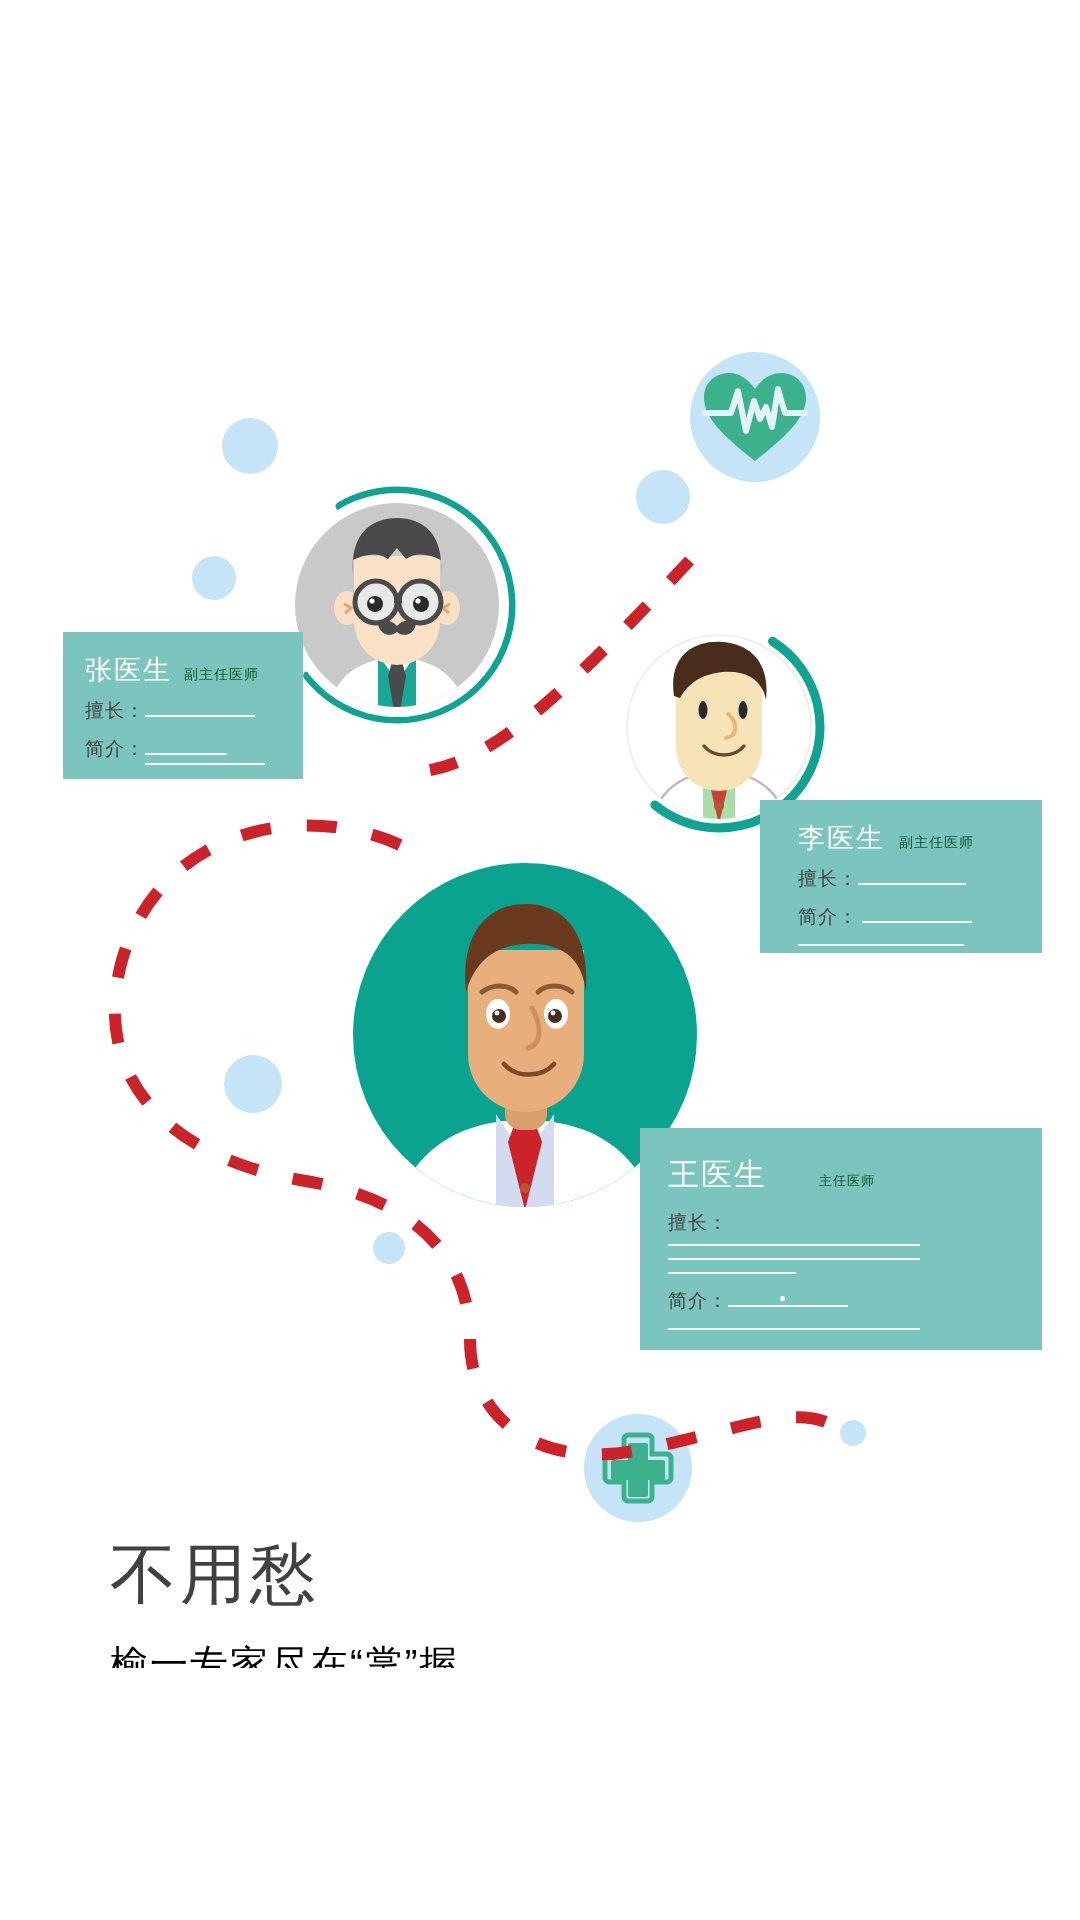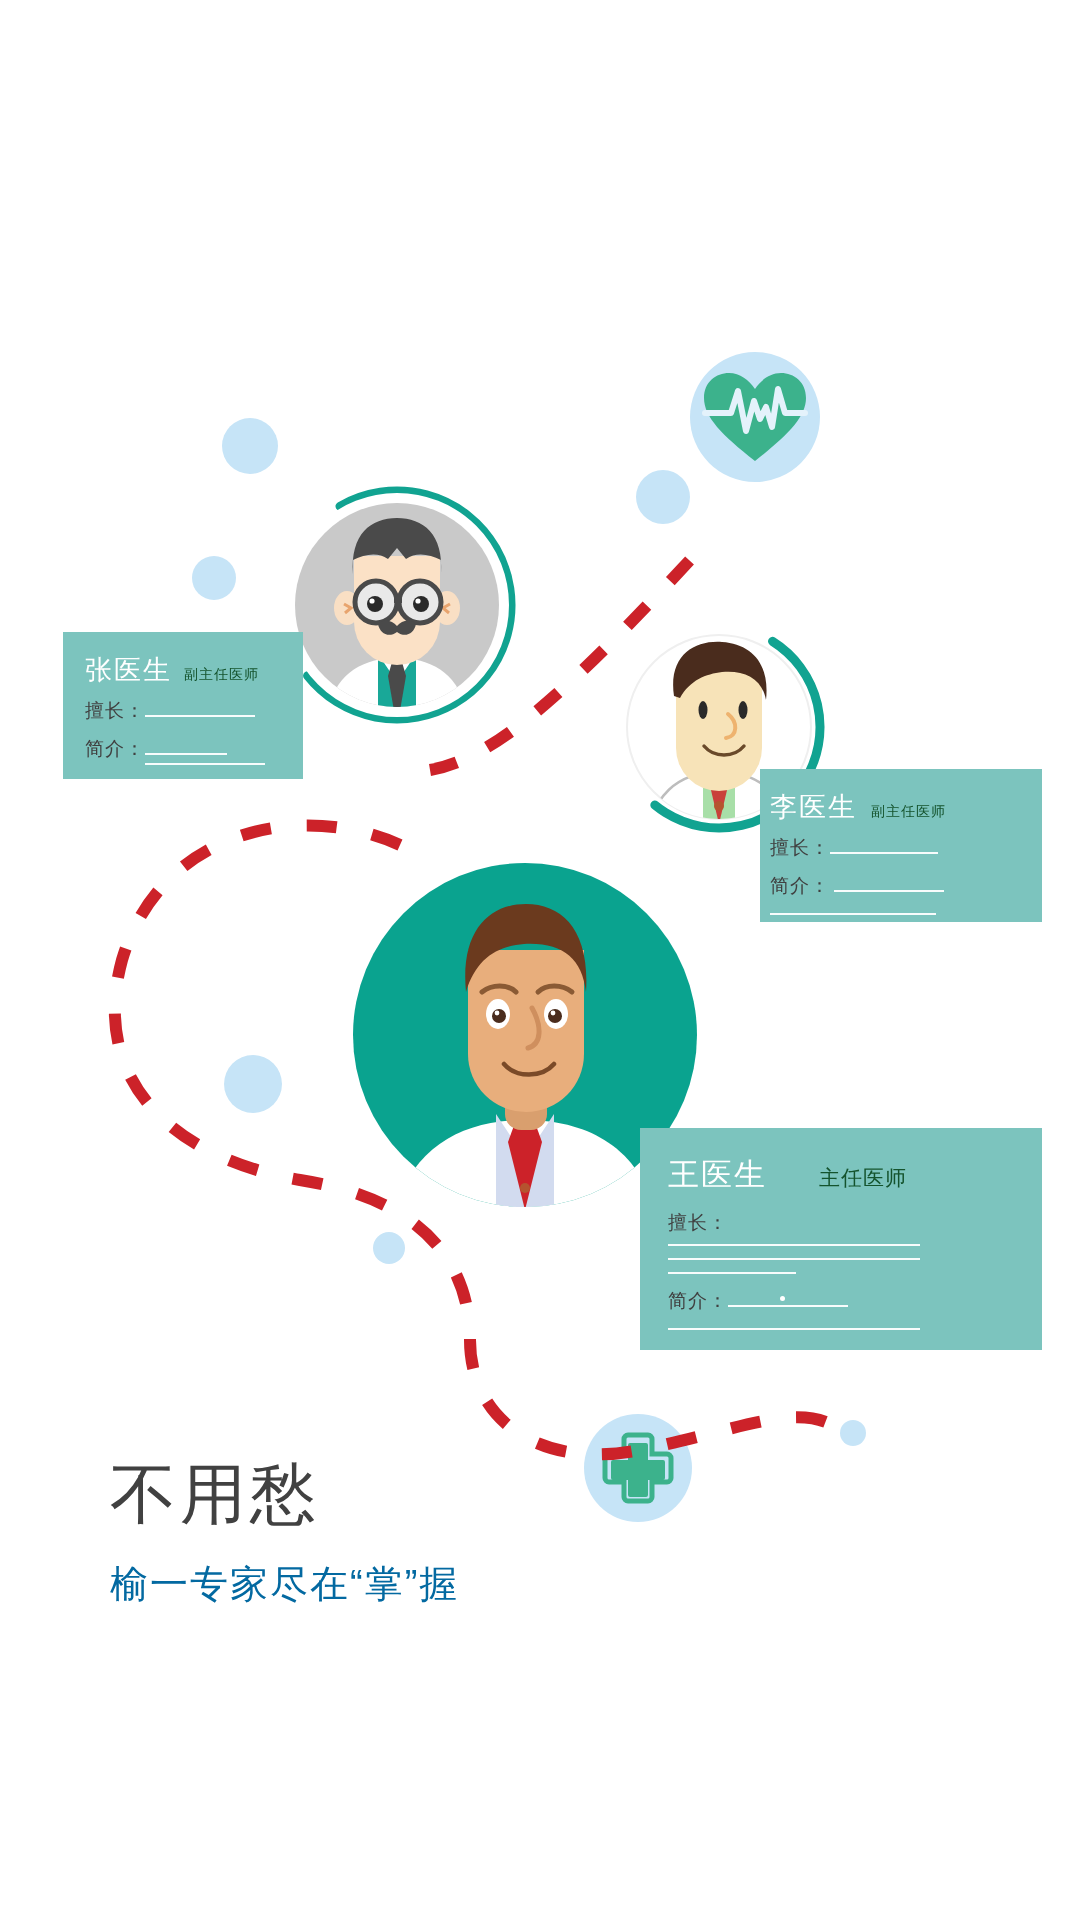--- a/index.html
+++ b/index.html
@@ -29,34 +29,34 @@
   .card .title{ font-size:16px; letter-spacing:1px; color:#14532d; }
   .card .lbl  { font-size:19px; letter-spacing:1px; color:#404040; white-space:nowrap; }
   .rule { height:0; border-bottom:2px solid #ffffff; opacity:.95; }
 
   
   #card-zhang { left:63px; top:632px; width:240px; height:147px; padding:20px 18px 0 22px; }
   #card-zhang .name { font-size:27px; }
   #card-zhang .title{ font-size:14px; margin-left:12px; }
 
   
-  #card-li { left:760px; top:769px; width:282px; height:153px; padding:20px 0 0 10px; }
+  #card-li { left:760px; top:800px; width:282px; height:153px; padding:20px 0 0 38px; }
   #card-li .name { font-size:27px; }
   #card-li .title{ font-size:14px; margin-left:14px; }
 
   
   #card-wang { left:640px; top:1128px; width:402px; height:222px; padding:26px 0 0 28px; }
   #card-wang .name { font-size:31px; }
-  #card-wang .title{ font-size:21px; margin-left:52px; }
-
-  
-  #headline { position:absolute; left:110px; top:1460px; }
+  #card-wang .title{ font-size:13px; margin-left:52px; }
+
+  
+  #headline { position:absolute; left:110px; top:1540px; }
   #headline .h1 { font-size:66px; color:#414141; letter-spacing:4px; line-height:1.05;
                   font-weight:400; }
-  #headline .h2 { font-size:38px; color:#0369a1; letter-spacing:2px; margin-top:30px;
+  #headline .h2 { font-size:38px; color:#000000; letter-spacing:2px; margin-top:30px;
                   font-weight:400; }
 
   
   #dots { position:absolute; left:0; top:1770px; width:1080px;
           display:flex; justify-content:center; gap:42px; }
   .dot { width:24px; height:24px; border-radius:50%; background:#a6a6a6; }
   .dot.active { background:#3b3b3b; }
 </style>
 </head>
 <body>

